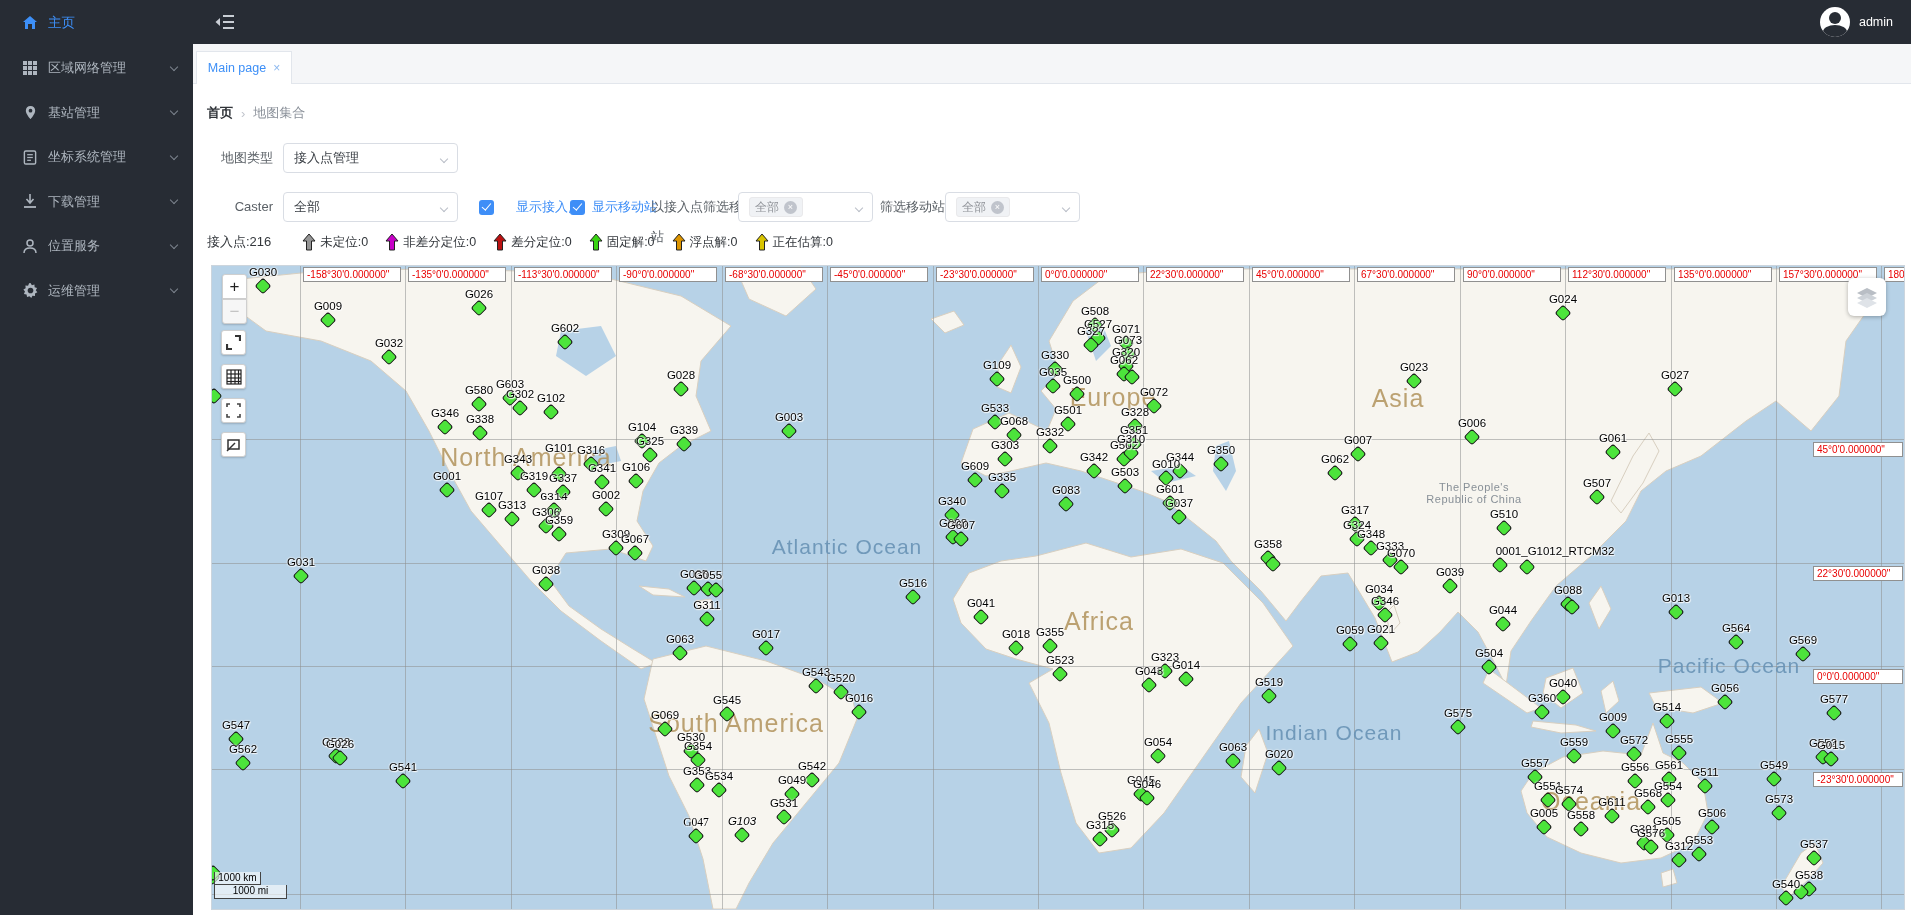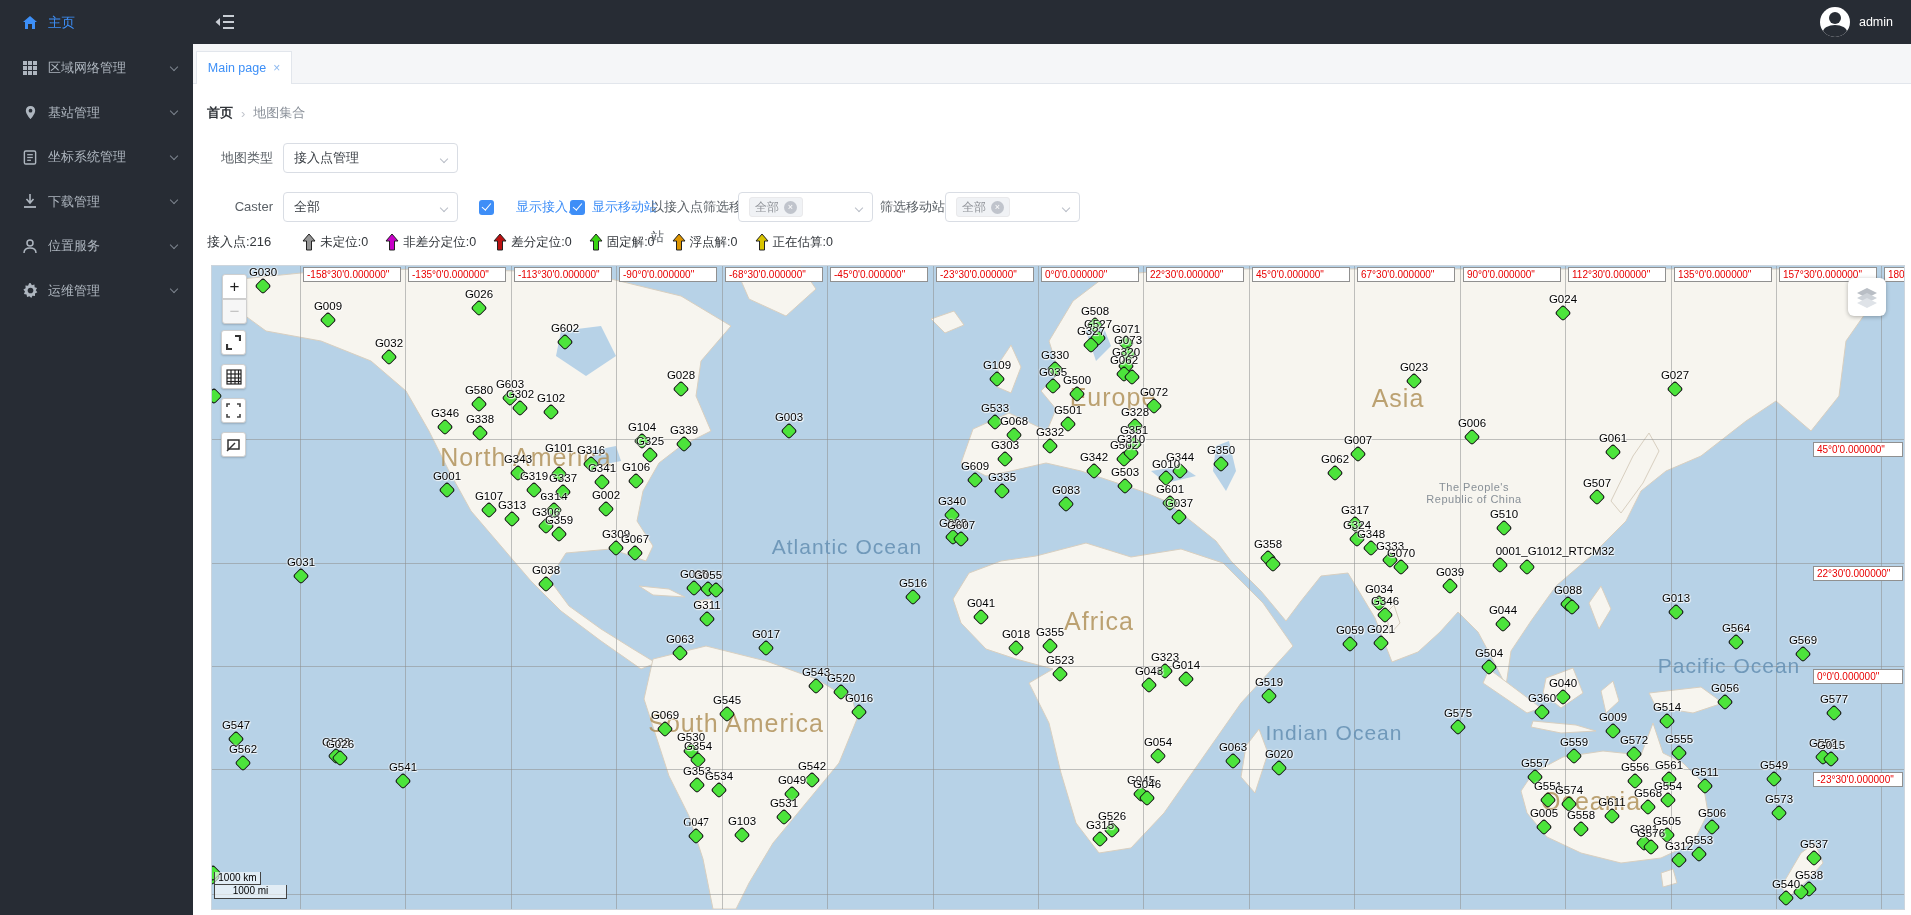--- a/index.html
+++ b/index.html
@@ -442,21 +442,21 @@
         <div class="mklbl" style="left: 507px; top: 504px;">G534</div>
         <div class="mk" style="left: 600px; top: 514px; background: rgb(76, 228, 59);"></div>
         <div class="mklbl" style="left: 600px; top: 494px;">G542</div>
         <div class="mk" style="left: 580px; top: 528px; background: rgb(76, 228, 59);"></div>
         <div class="mklbl" style="left: 580px; top: 508px;">G049</div>
         <div class="mk" style="left: 572px; top: 551px; background: rgb(76, 228, 59);"></div>
         <div class="mklbl" style="left: 572px; top: 531px;">G531</div>
         <div class="mk" style="left: 484px; top: 570px; background: rgb(76, 228, 59);"></div>
         <div class="mklbl" style="left: 484px; top: 550px; font-family: Liberation Serif, serif;">G047</div>
         <div class="mk" style="left: 530px; top: 569px; background: rgb(76, 228, 59);"></div>
-        <div class="mklbl" style="left: 530px; top: 549px;">G103</div>
+        <div class="mklbl" style="left: 530px; top: 549px; font-style: italic;">G103</div>
         <div class="mk" style="left: 24px; top: 473px; background: rgb(76, 228, 59);"></div>
         <div class="mklbl" style="left: 24px; top: 453px;">G547</div>
         <div class="mk" style="left: 31px; top: 497px; background: rgb(76, 228, 59);"></div>
         <div class="mklbl" style="left: 31px; top: 477px;">G562</div>
         <div class="mk" style="left: 124px; top: 490px; background: rgb(76, 228, 59);"></div>
         <div class="mklbl" style="left: 124px; top: 470px;">G528</div>
         <div class="mk" style="left: 128px; top: 492px; background: rgb(76, 228, 59);"></div>
         <div class="mklbl" style="left: 128px; top: 472px;">G026</div>
         <div class="mk" style="left: 191px; top: 515px; background: rgb(76, 228, 59);"></div>
         <div class="mklbl" style="left: 191px; top: 495px;">G541</div>

